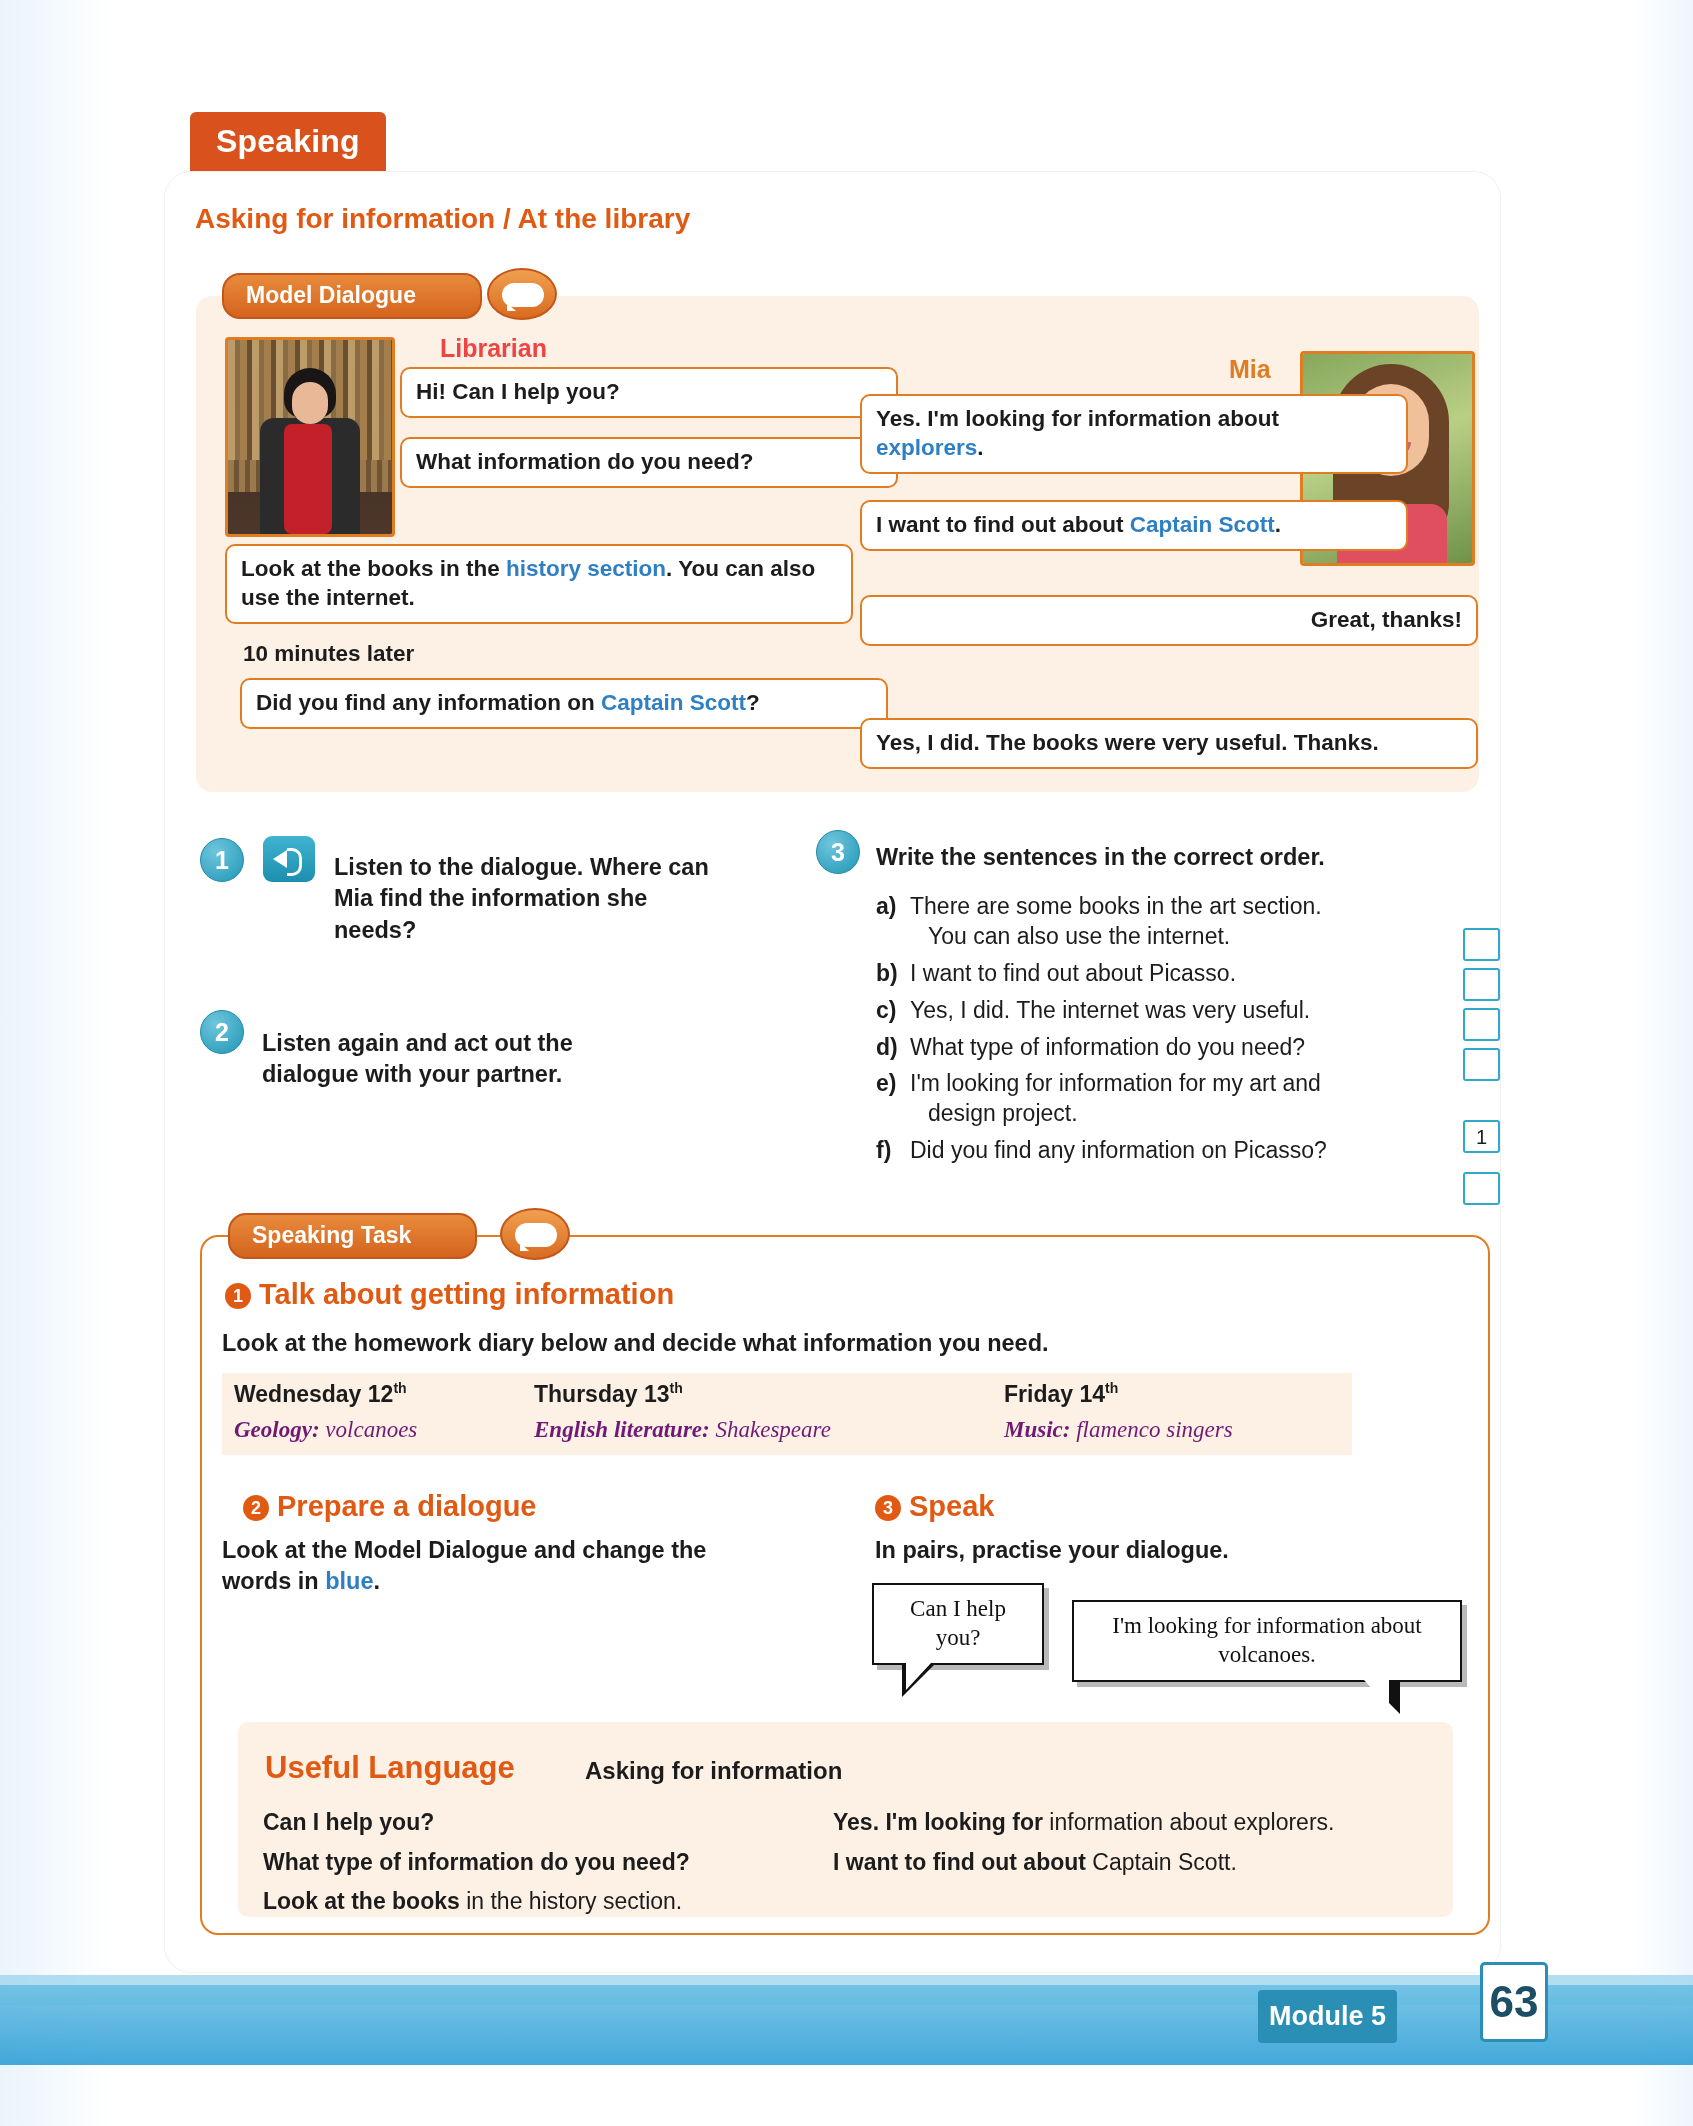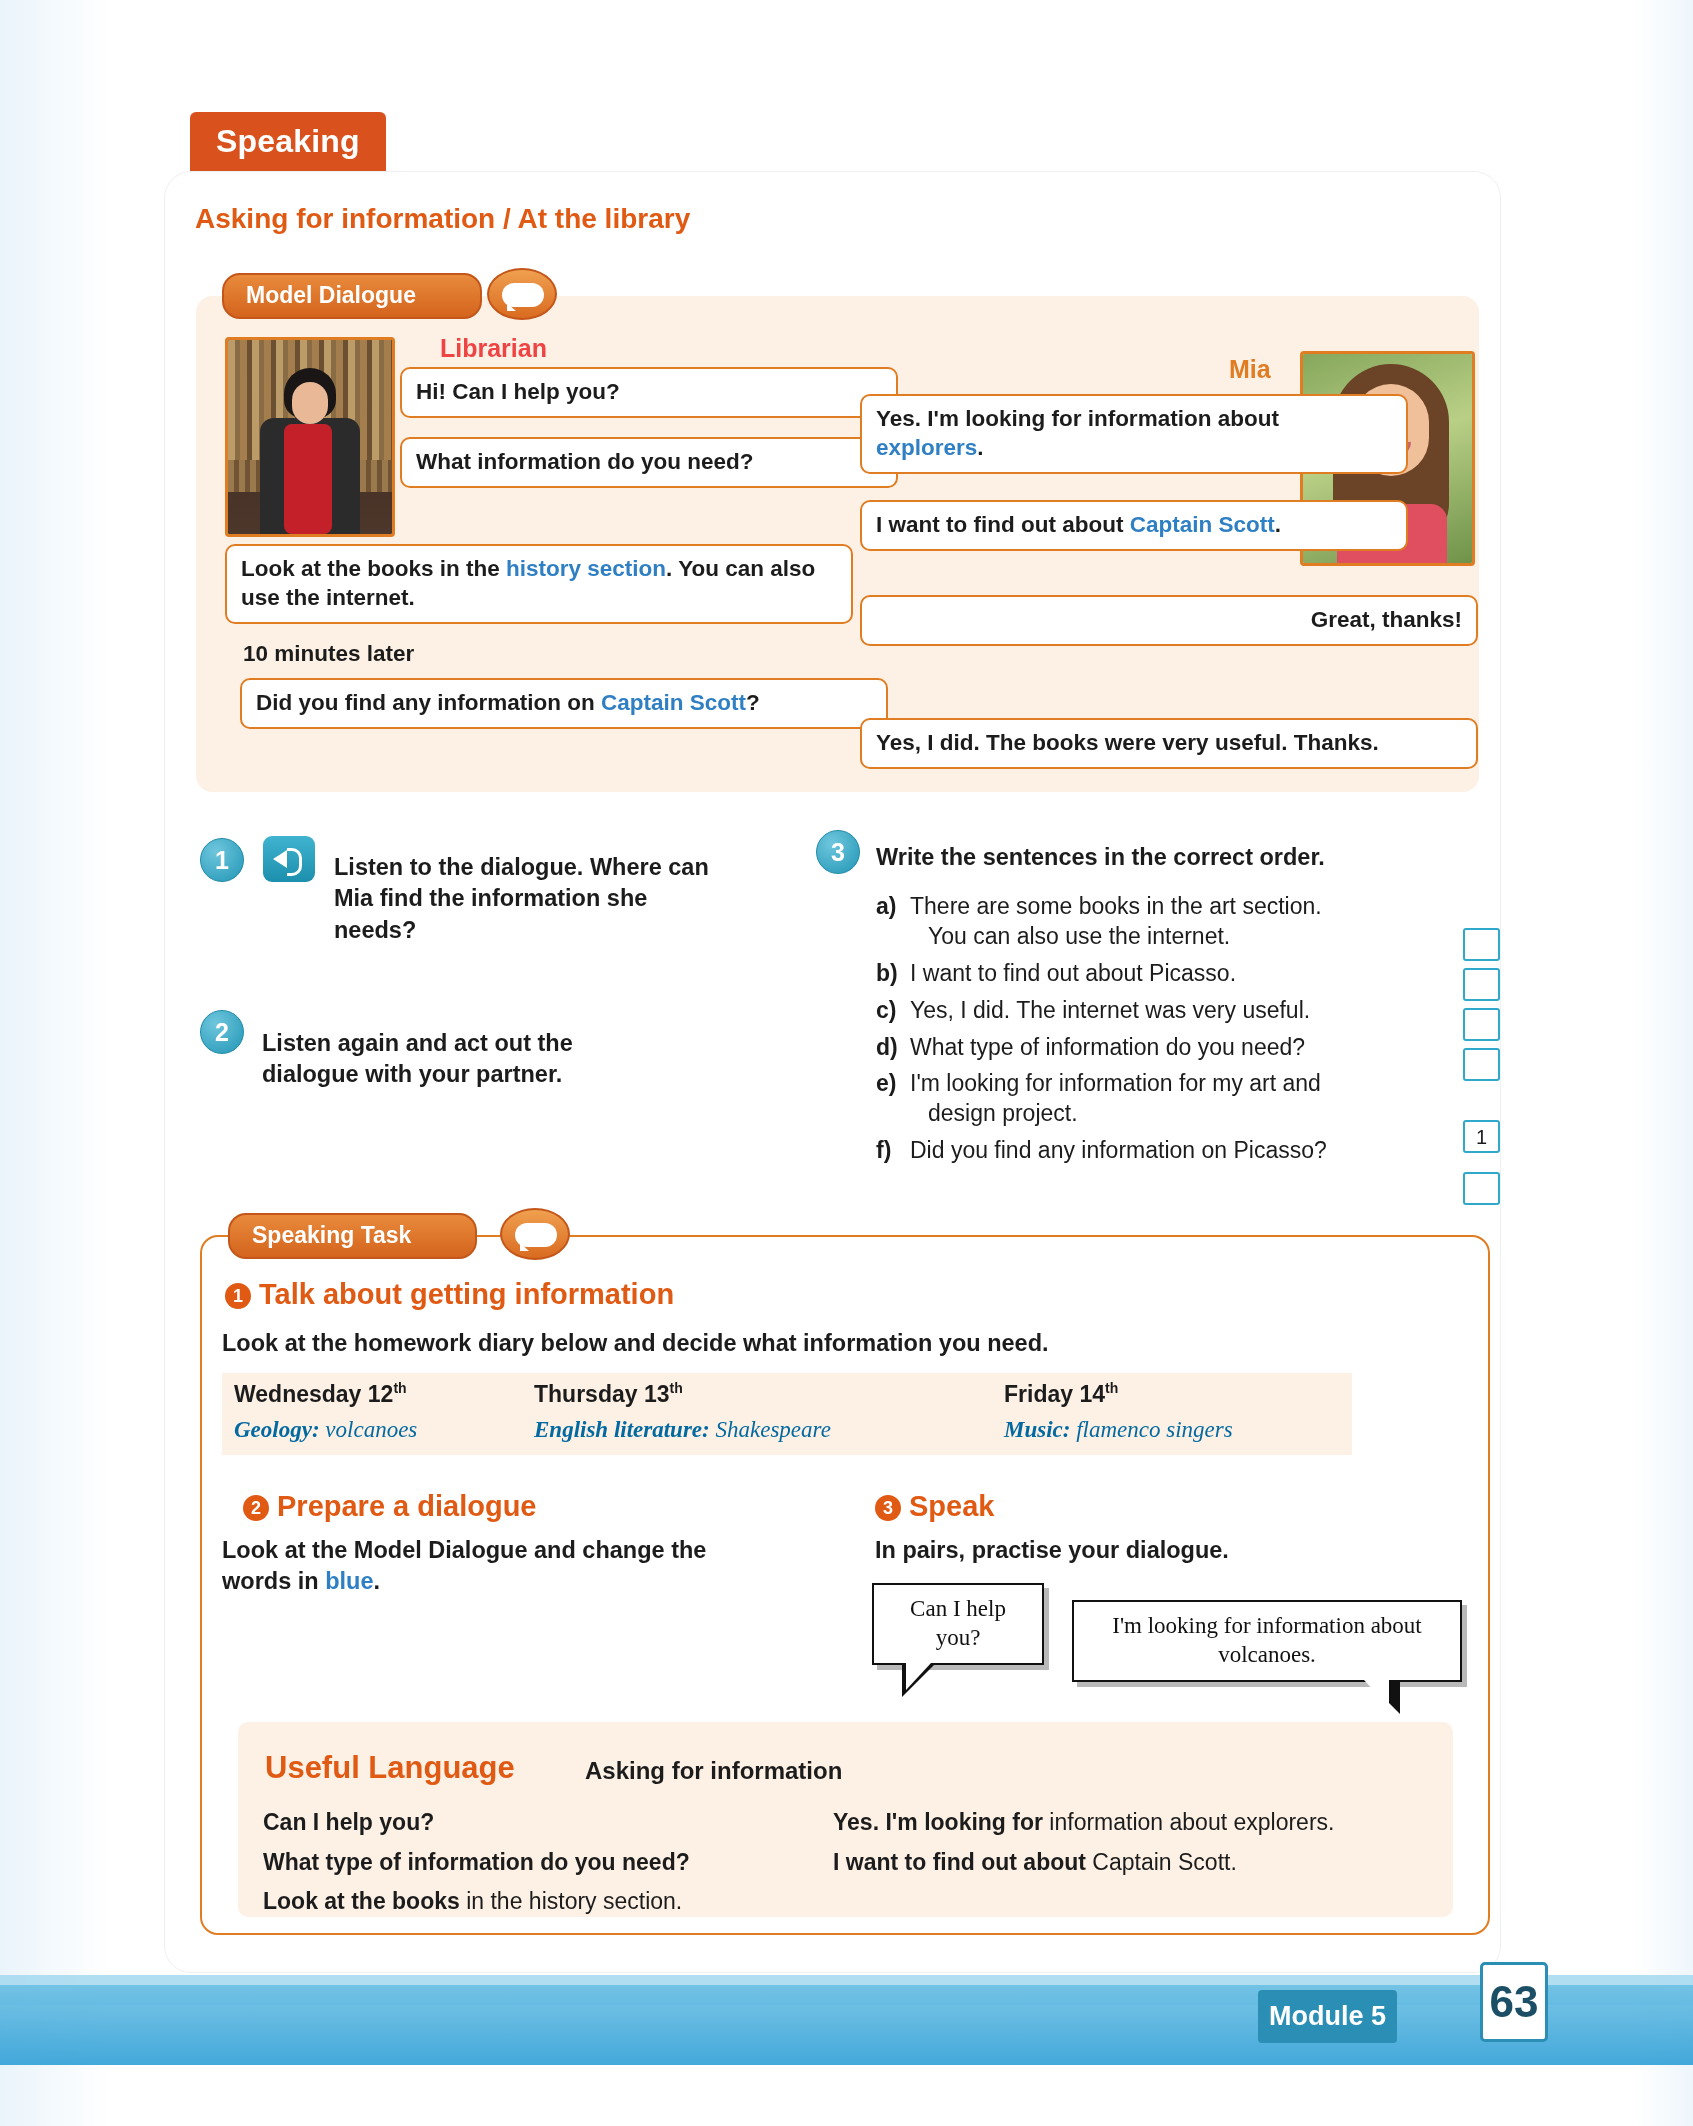--- a/index.html
+++ b/index.html
@@ -286,21 +286,21 @@
     display:flex;
   }
   .diary .col { flex:none; padding:7px 12px 0 12px; }
   .diary .c1 { width:300px; }
   .diary .c2 { width:470px; }
   .diary .c3 { width:360px; }
   .diary .day { font-weight:bold; font-size:23px; color:#1c1c1c; }
   .diary .day sup { font-size:14px; }
   .diary .subj {
     font-family:"Liberation Serif", serif;
-    font-style:italic; font-size:23px; color:#0369a1; margin-top:9px;
+    font-style:italic; font-size:23px; color:#701a75; margin-top:9px;
   }
   .diary .subj b { font-weight:bold; }
 
   
   .comic {
     position:absolute; background:#ffffff; border:2.5px solid #111111;
     font-family:"Liberation Serif", serif; font-size:23px; color:#111;
     padding:10px 14px; line-height:1.25; text-align:center;
     box-shadow:5px 5px 0 #b9b9b9;
   }

